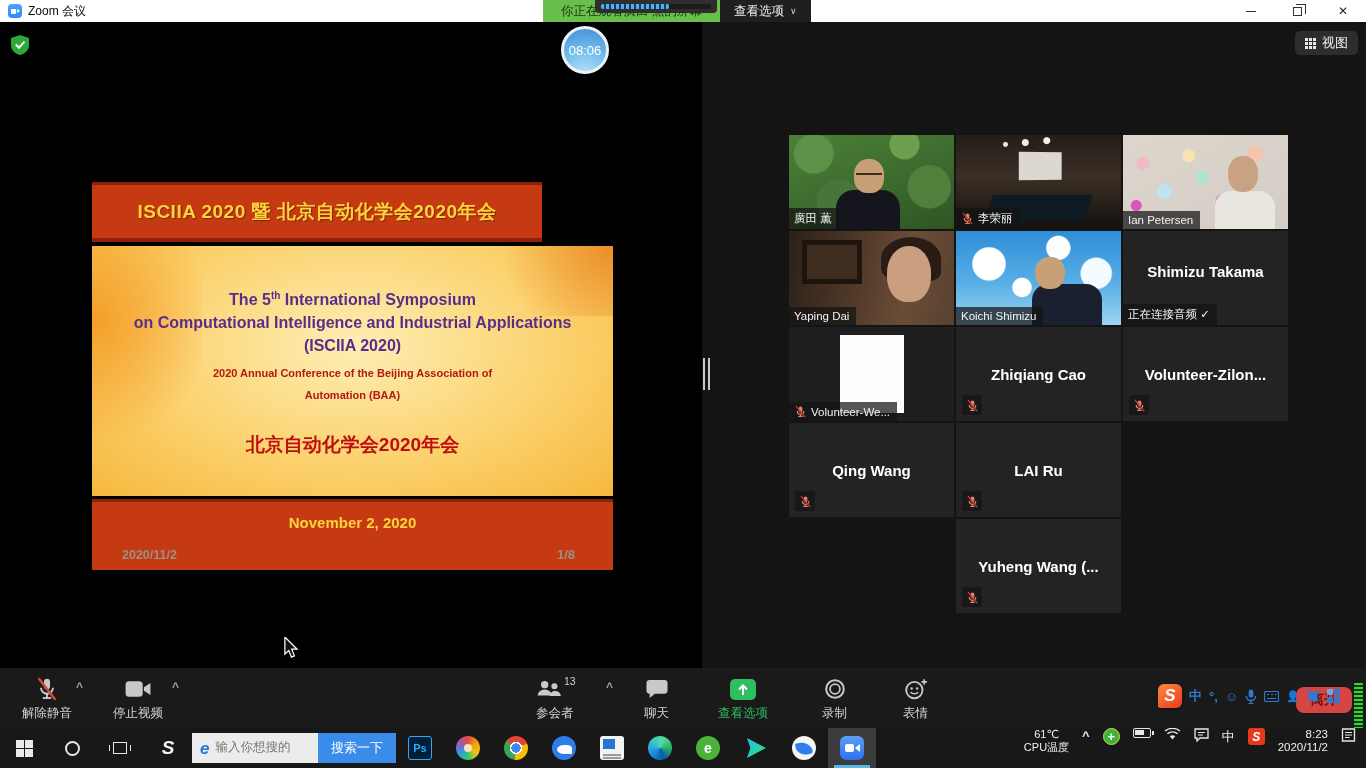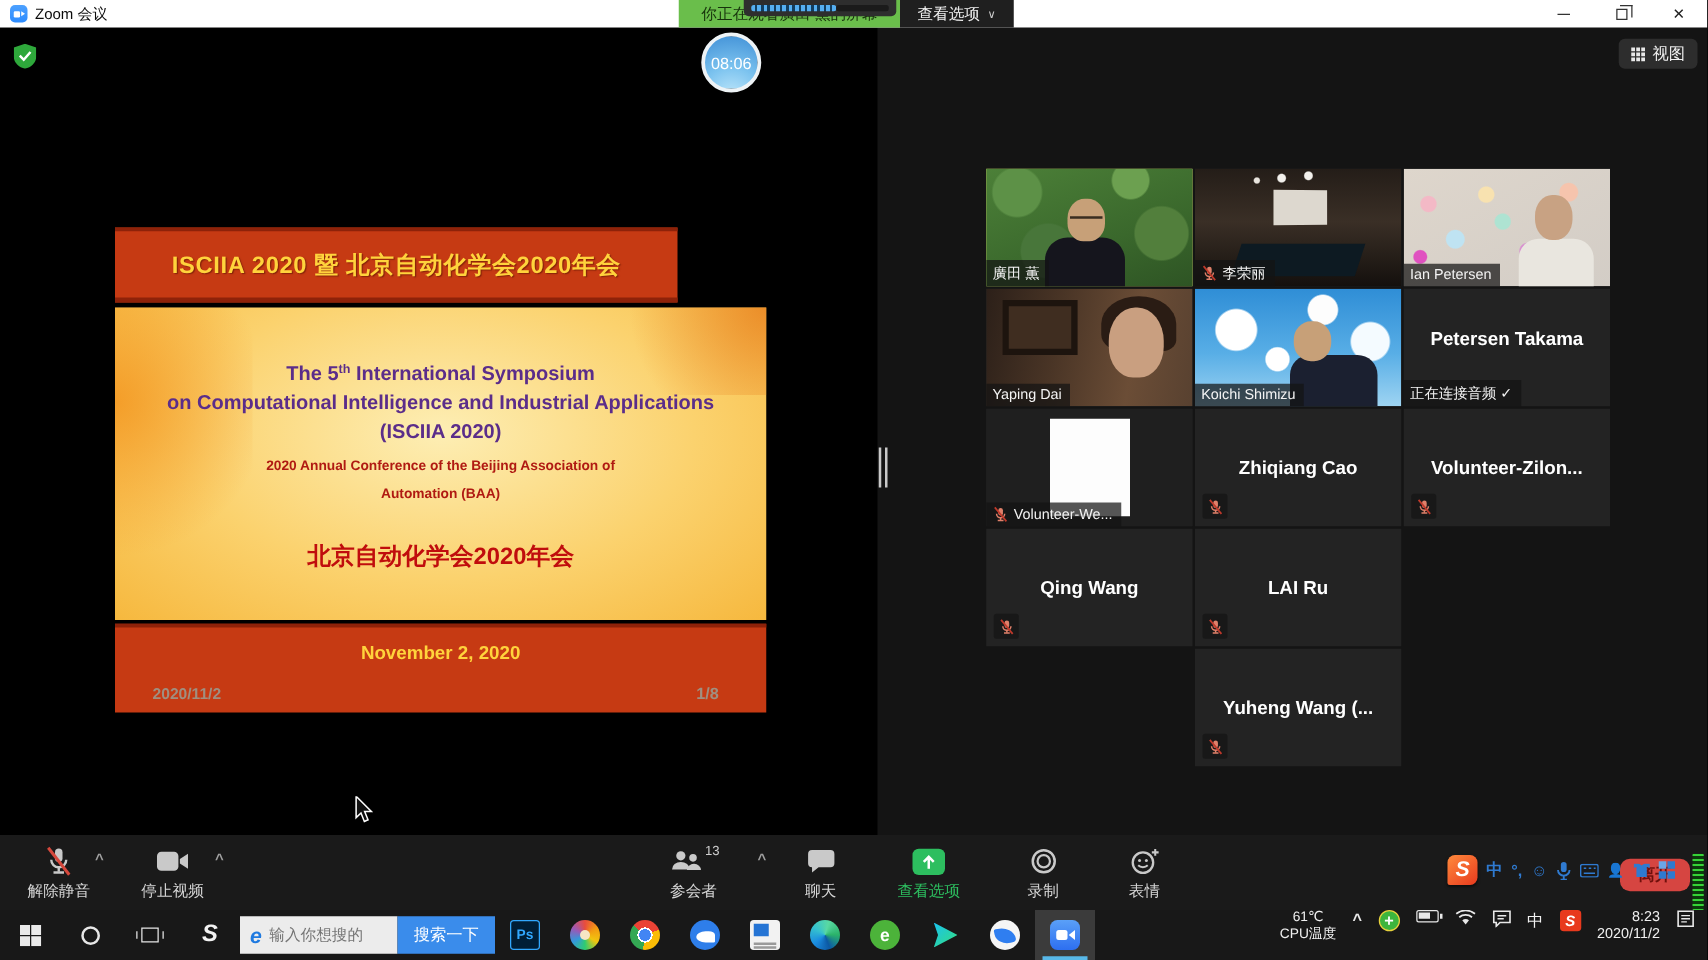--- a/index.html
+++ b/index.html
@@ -196,21 +196,21 @@
   .cortana-ring { width:15px; height:15px; border:2px solid #e6e6e6; border-radius:50%; }
   .taskview-ico { width:14px; height:12px; border:1.6px solid #e6e6e6; position:relative; }
   .taskview-ico::before { content:""; position:absolute; left:-5px; top:2px; height:6px; width:0;
     border-left:1.6px solid #e6e6e6; }
   .taskview-ico::after { content:""; position:absolute; right:-5px; top:2px; height:6px; width:0;
     border-right:1.6px solid #e6e6e6; }
   .sogou-white-s { color:#f2f2f2; font-size:19px; font-weight:bold; font-style:italic; }
   .tb-search { height:30px; width:126px; background:#ececec; display:flex; align-items:center;
     padding:0 8px; gap:6px; }
   .tb-search input { border:none; outline:none; background:transparent; font-size:12.5px; color:#444;
-    width:86px; font-family:Liberation Sans, sans-serif; }
+    width:86px; font-family:Liberation Mono, monospace; }
   .e-ico { color:#1f7ae0; font-size:17px; font-weight:bold; font-style:italic; line-height:1; }
   .tb-search-btn { height:30px; padding:0 13px; background:#3a8ceb; color:#fff; font-size:13px;
     display:flex; align-items:center; cursor:default; }
   .app-ico { width:24px; height:24px; position:relative; }
   .ps-ico { background:#001e36; border:1.6px solid #31a8ff; border-radius:3px; color:#31a8ff;
     font-size:11px; font-weight:bold; display:flex; align-items:center; justify-content:center; }
   .paint-ico { border-radius:50%; background:conic-gradient(#e84c3d,#f39c12,#f1c40f,#2ecc71,#3498db,#9b59b6,#e84c3d); position:relative; }
   .paint-ico::after { content:""; position:absolute; left:8px; top:8px; width:8px; height:8px;
     background:#f7e6c4; border-radius:50%; }
   .chrome-ico { border-radius:50%;
@@ -401,21 +401,21 @@
         <div class="vid bg-koichi">
           <div class="koichi-body"></div>
             <div class="koichi-head"></div>
         </div>
         <div class="tile-label">
           <span>Koichi Shimizu</span>
         </div>
       </div>
 
       <div class="tile">
-        <div class="center-name raised">Petersen Takama</div>
+        <div class="center-name raised">Shimizu Takama</div>
         <div class="tile-label">正在连接音频 ✓</div>
       </div>
 
 
       <div class="tile">
         <div class="vid bg-photo">
           <div class="white-box"></div>
         </div>
         <div class="tile-label">
           <svg class="micico" viewBox="0 0 14 14">

